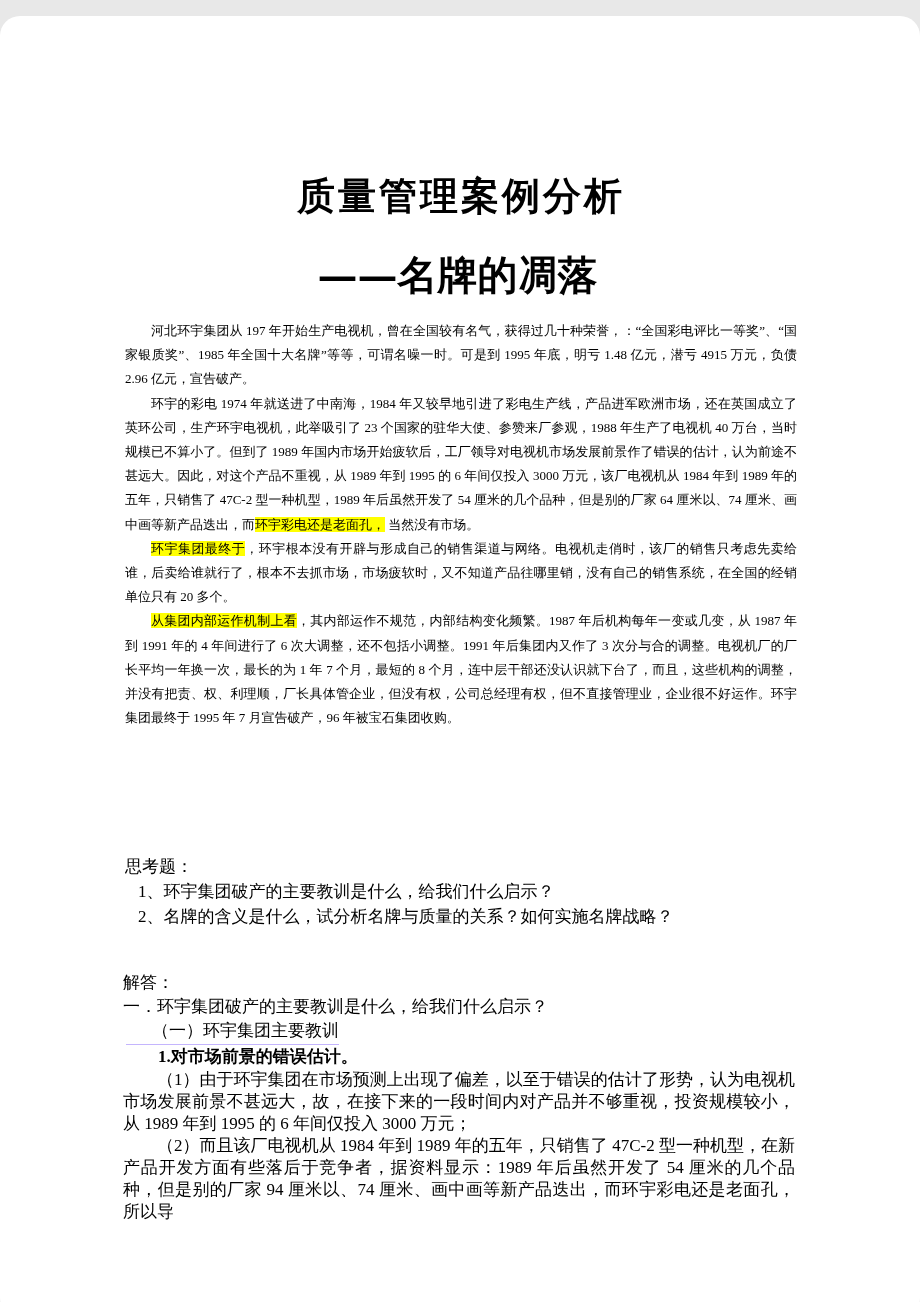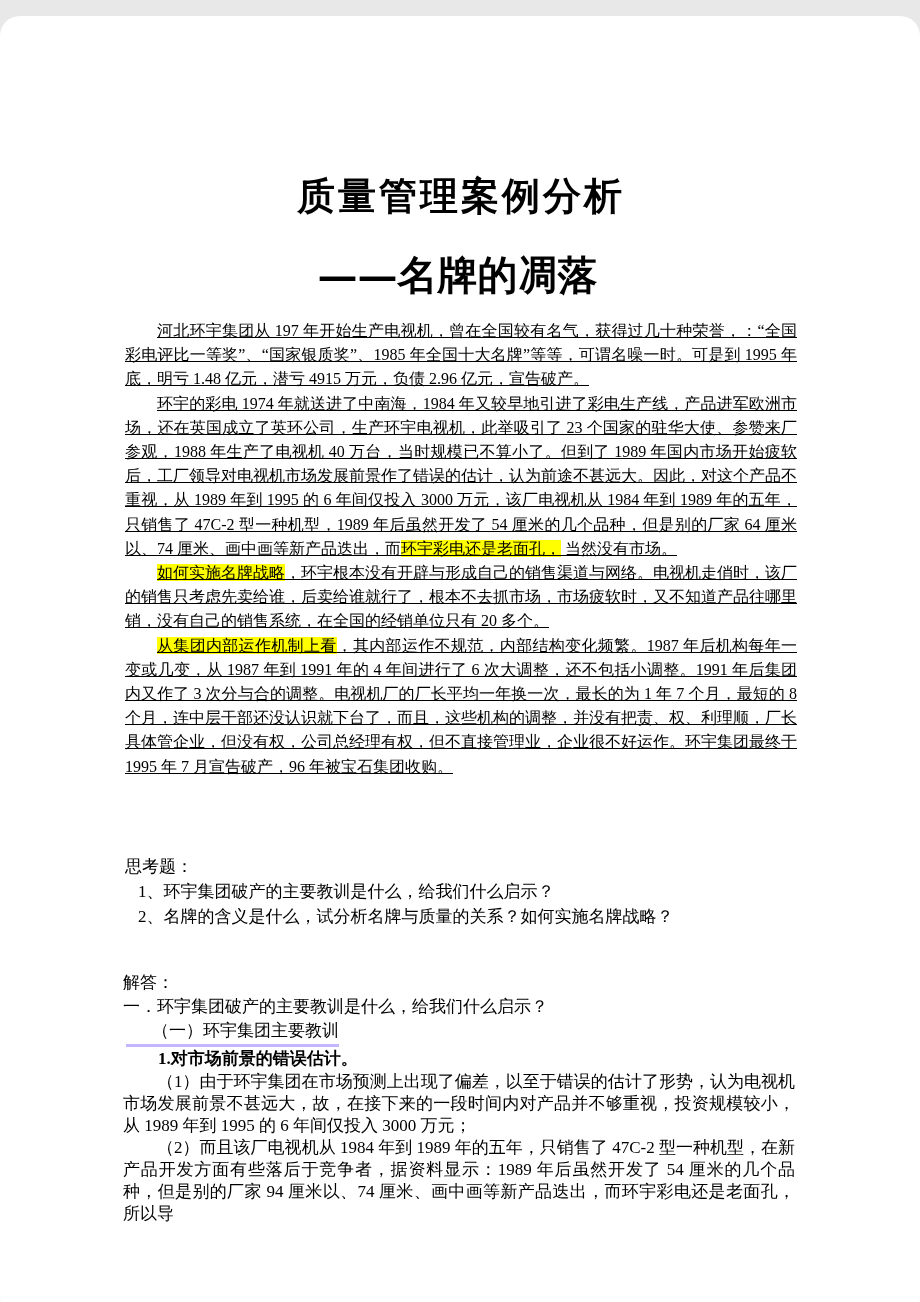--- a/index.html
+++ b/index.html
@@ -29,24 +29,23 @@
     top: 233px; left: 125px; width: 665px;
     text-align: center;
     font-size: 40px;
     line-height: 52px;
     font-weight: bold;
     font-family: "DejaVu Serif", serif;
   }
   .body-text {
     position: absolute;
     top: 303px; left: 125px; width: 672px;
-    font-size: 16px;
+    font-size: 13px;
     line-height: 24.2px;
     text-align: justify;
-    text-decoration: underline;
   }
   .body-text p { margin: 0; text-indent: 2em; }
   mark { background: #ffff00; color: inherit; }
   .questions {
     position: absolute;
     top: 838px; left: 125px; width: 672px;
     font-size: 17px;
     line-height: 25px;
   }
   .questions .q-item { padding-left: 13px; }
@@ -56,21 +55,21 @@
     font-size: 17px;
     line-height: 24px;
     text-align: justify;
   }
   .answers .answer-line1 { }
   .answers .answer-subheading { margin-left: 3px; }
   .answers .underlined {
     display: inline-block;
     padding-left: 26px;
     padding-bottom: 1px;
-    border-bottom: 3px solid #c4b5fd;
+    border-bottom: 1px solid #c4b5fd;
   }
   .answers .answer-point-heading {
     margin-left: 35px;
     font-weight: bold;
     font-family: Liberation Serif, serif;
     font-size: 17px;
   }
   .answers .answer-paras p {
     margin: 0;
     text-indent: 2em;
@@ -82,21 +81,21 @@
 
 <div class="page">
 
   <div class="doc-title">质量管理案例分析</div>
 
   <div class="doc-subtitle">——名牌的凋落</div>
 
   <div class="body-text">
       <p><span>河北环宇集团从 197 年开始生产电视机，曾在全国较有名气，获得过几十种荣誉，：“全国彩电评比一等奖”、“国家银质奖”、1985 年全国十大名牌”等等，可谓名噪一时。可是到 1995 年底，明亏 1.48 亿元，潜亏 4915 万元，负债 2.96 亿元，宣告破产。</span></p>
       <p><span>环宇的彩电 1974 年就送进了中南海，1984 年又较早地引进了彩电生产线，产品进军欧洲市场，还在英国成立了英环公司，生产环宇电视机，此举吸引了 23 个国家的驻华大使、参赞来厂参观，1988 年生产了电视机 40 万台，当时规模已不算小了。但到了 1989 年国内市场开始疲软后，工厂领导对电视机市场发展前景作了错误的估计，认为前途不甚远大。因此，对这个产品不重视，从 1989 年到 1995 的 6 年间仅投入 3000 万元，该厂电视机从 1984 年到 1989 年的五年，只销售了 47C-2 型一种机型，1989 年后虽然开发了 54 厘米的几个品种，但是别的厂家 64 厘米以、74 厘米、画中画等新产品迭出，而</span><mark>环宇彩电还是老面孔，</mark><span> 当然没有市场。</span></p>
-      <p><mark>如何实施名牌战略</mark><span>，环宇根本没有开辟与形成自己的销售渠道与网络。电视机走俏时，该厂的销售只考虑先卖给谁，后卖给谁就行了，根本不去抓市场，市场疲软时，又不知道产品往哪里销，没有自己的销售系统，在全国的经销单位只有 20 多个。</span></p>
+      <p><mark>环宇集团最终于</mark><span>，环宇根本没有开辟与形成自己的销售渠道与网络。电视机走俏时，该厂的销售只考虑先卖给谁，后卖给谁就行了，根本不去抓市场，市场疲软时，又不知道产品往哪里销，没有自己的销售系统，在全国的经销单位只有 20 多个。</span></p>
       <p><mark>从集团内部运作机制上看</mark><span>，其内部运作不规范，内部结构变化频繁。1987 年后机构每年一变或几变，从 1987 年到 1991 年的 4 年间进行了 6 次大调整，还不包括小调整。1991 年后集团内又作了 3 次分与合的调整。电视机厂的厂长平均一年换一次，最长的为 1 年 7 个月，最短的 8 个月，连中层干部还没认识就下台了，而且，这些机构的调整，并没有把责、权、利理顺，厂长具体管企业，但没有权，公司总经理有权，但不直接管理业，企业很不好运作。环宇集团最终于 1995 年 7 月宣告破产，96 年被宝石集团收购。</span></p>
     </div>
 
   <div class="questions">
     <div class="q-heading">思考题：</div>
     <div id="question-list">
         <div class="q-item">1、环宇集团破产的主要教训是什么，给我们什么启示？</div>
         <div class="q-item">2、名牌的含义是什么，试分析名牌与质量的关系？如何实施名牌战略？</div>
       </div>
   </div>

